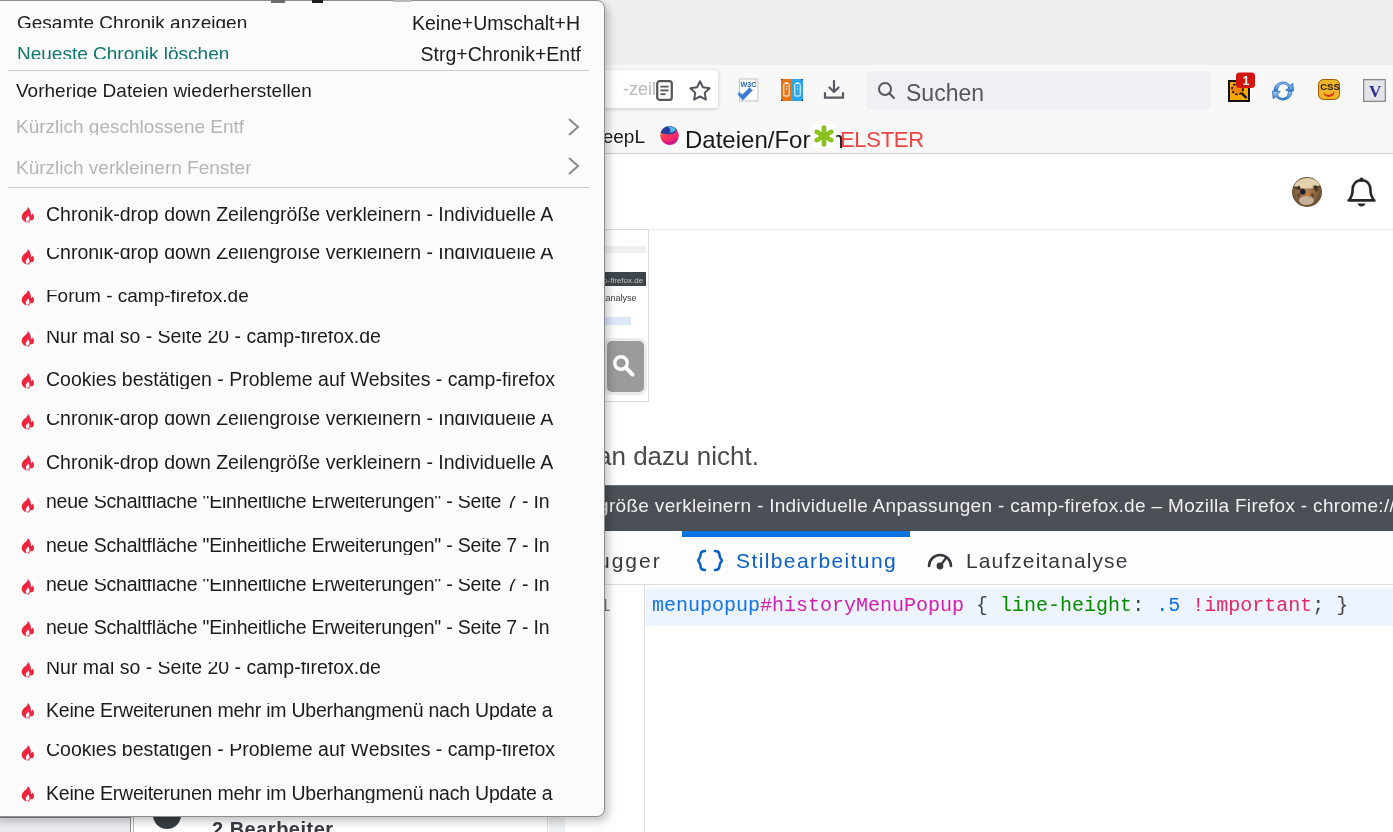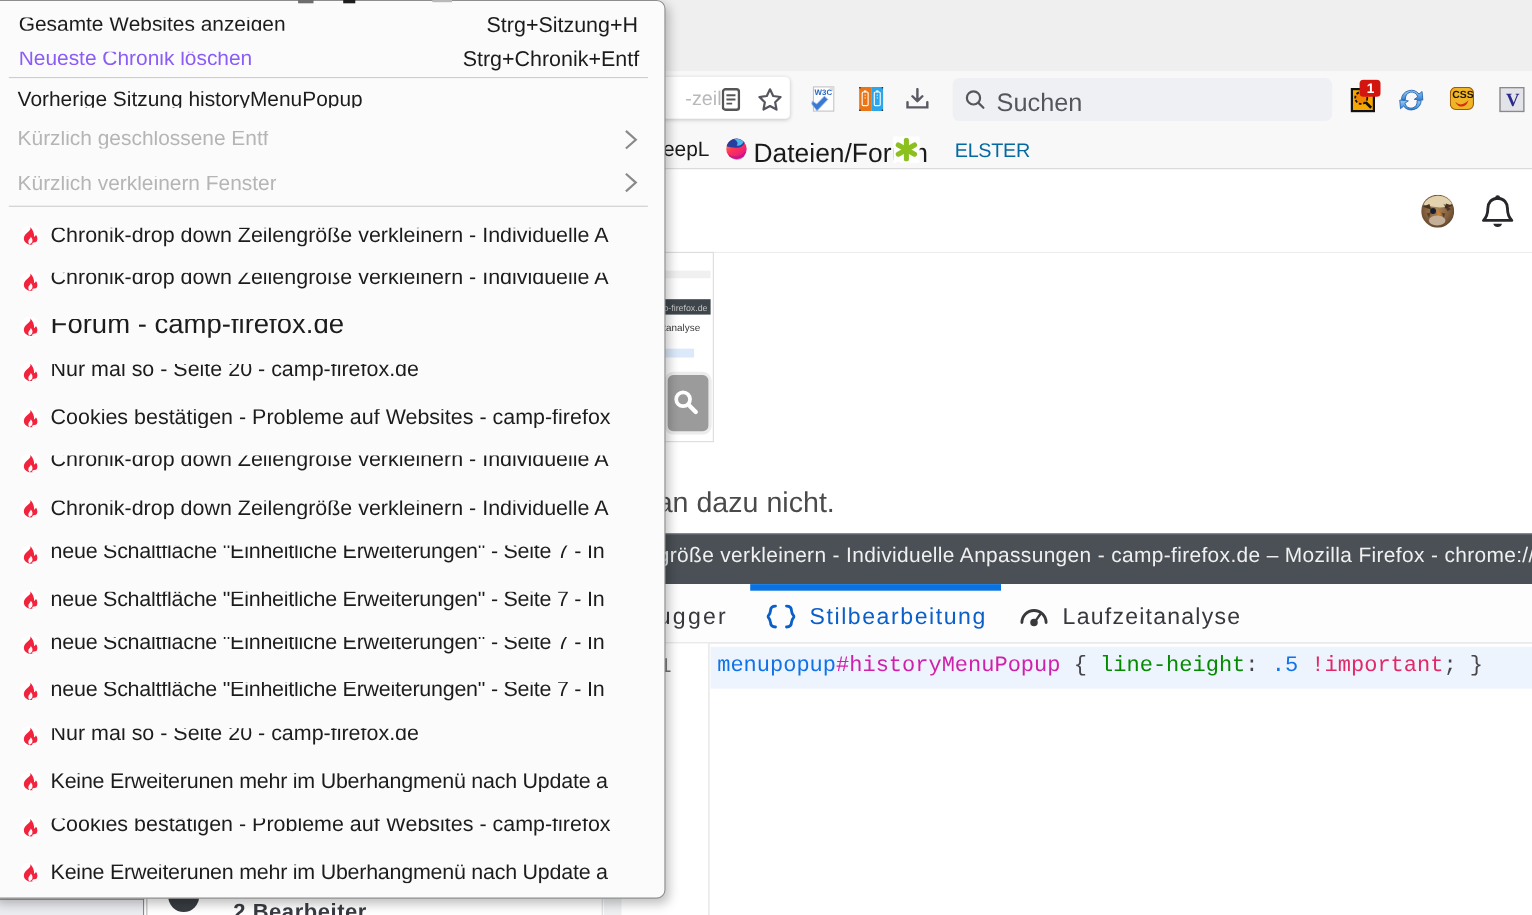--- a/index.html
+++ b/index.html
@@ -100,21 +100,21 @@
 </svg>
 <div class="abs" style="left:685px;top:126px;color:#19191c;font-size:24px">Dateien/Forum</div>
 <div class="abs" style="left:812px;top:124px;width:24px;height:24px;background:#fff"></div>
 <svg class="abs" style="left:813px;top:125px" width="22" height="22" viewBox="0 0 22 22">
 <g stroke="#8bc01e" stroke-width="4.6" stroke-linecap="round">
 <line x1="11" y1="2.5" x2="11" y2="19.5"></line>
         <line x1="3.6" y1="6.8" x2="18.4" y2="15.2"></line>
         <line x1="18.4" y1="6.8" x2="3.6" y2="15.2"></line>
 </g>
     </svg>
-<div class="abs" style="left:868px;top:127px;color:#0369a1;font-size:18px;letter-spacing:-0.3px">ELSTER</div>
+<div class="abs" style="left:840px;top:127px;color:#ef4444;font-size:22px;letter-spacing:-0.3px">ELSTER</div>
 <div class="abs" style="left:0;top:154px;width:1393px;height:75px;background:#fff"></div>
 <div class="abs" style="left:0;top:229px;width:1393px;height:1px;background:#ececec"></div>
 <svg class="abs" style="left:1292px;top:177px" width="30" height="30" viewBox="0 0 30 30">
 <defs>
         <radialGradient id="cat" cx="48%" cy="45%" r="62%">
 <stop offset="0%" stop-color="#ad8558"></stop>
           <stop offset="60%" stop-color="#84603e"></stop>
           <stop offset="100%" stop-color="#57402a"></stop>
 </radialGradient>
       </defs>
@@ -172,30 +172,30 @@
 <div class="abs" style="left:133px;top:810px;width:415px;height:22px;background:#fff;border-left:1px solid #b5b5b5;border-right:1px solid #ddd"></div>
 <div class="abs" style="left:153px;top:801px;width:28px;height:28px;border-radius:50%;background:#383d42"></div>
 <div class="abs" style="left:212px;top:818px;color:#383c42;font-size:20px;font-weight:bold;letter-spacing:.5px">2 Bearbeiter</div>
 <div class="abs" style="left:549px;top:810px;width:16px;height:22px;background:#eef0f2"></div>
 <div class="abs" style="left:0;top:817px;width:131px;height:15px;background:#ecedf1;border-top:1px solid #8a8a8a;border-right:1px solid #8a8a8a"></div>
 <div class="abs" style="left:271px;top:0;width:14px;height:3px;background:#6d6d6d;z-index:5"></div>
 <div class="abs" style="left:312px;top:0;width:11px;height:3px;background:#1d1d1d;z-index:5"></div>
 <div class="abs" style="left:393px;top:0;width:18px;height:2px;background:#b9b9b9;z-index:5"></div>
 <div class="abs" id="menu" style="left:-8px;top:0px;width:613px;height:817px;background:#fbfbfb;border:1px solid #8d8d8d;border-radius:8px;box-shadow:3px 4px 10px rgba(0,0,0,.25)"></div>
 <div class="abs" style="left:17px;top:16px;height:12px;overflow:hidden;font-size:19px;line-height:19px;color:#1c1c1c;white-space:nowrap;">
-      <span style="display:block;margin-top:-3px">Gesamte Websites anzeigen</span>
-    </div>
-<div class="abs" style="top:12.5px;right:813px;font-size:19.5px;line-height:21px;color:#1c1c1c">Strg+Sitzung+H</div>
-<div class="abs" style="left:17px;top:47px;height:12px;overflow:hidden;font-size:19px;line-height:19px;color:#8b5cf6;white-space:nowrap;">
+      <span style="display:block;margin-top:-3px">Gesamte Chronik anzeigen</span>
+    </div>
+<div class="abs" style="top:12.5px;right:813px;font-size:19.5px;line-height:21px;color:#1c1c1c">Keine+Umschalt+H</div>
+<div class="abs" style="left:17px;top:47px;height:12px;overflow:hidden;font-size:19px;line-height:19px;color:#0f766e;white-space:nowrap;">
       <span style="display:block;margin-top:-3px">Neueste Chronik löschen</span>
     </div>
 <div class="abs" style="top:43.5px;right:812px;font-size:19.5px;line-height:21px;color:#1c1c1c">Strg+Chronik+Entf</div>
 <div class="abs" style="left:8px;top:70px;width:581px;height:1px;background:#cdcdcd"></div>
 <div class="abs" style="left:16px;top:83px;height:15px;overflow:hidden;font-size:19px;line-height:19px;color:#1c1c1c;white-space:nowrap;">
-      <span style="display:block;margin-top:-2px">Vorherige Sitzung historyMenuPopup</span>
+      <span style="display:block;margin-top:-2px">Vorherige Dateien wiederherstellen</span>
     </div>
 <div class="abs" style="left:16px;top:119px;height:16px;overflow:hidden;font-size:19px;line-height:19px;color:#b5b5b5;white-space:nowrap;">
       <span style="display:block;margin-top:-2px">Kürzlich geschlossene Entf</span>
     </div>
 <svg class="abs" style="left:565px;top:117px" width="16" height="20" viewBox="0 0 16 20">
       <path d="M4 2 l9 8 -9 8" fill="none" stroke="#8a8a8a" stroke-width="2"></path>
     </svg>
 <div class="abs" style="left:16px;top:160px;height:15px;overflow:hidden;font-size:19px;line-height:19px;color:#b5b5b5;white-space:nowrap;">
       <span style="display:block;margin-top:-2px">Kürzlich verkleinern Fenster</span>
     </div>
@@ -220,21 +220,21 @@
 </svg>
 <div class="abs" style="left:46px;top:248.2px;height:17px;overflow:hidden;font-size:19.5px;line-height:19.5px;color:#1c1c1c;white-space:nowrap;width:545px;">
       <span style="display:block;margin-top:-5px">Chronik-drop down Zeilengröße verkleinern - Individuelle A</span>
     </div>
 <svg class="abs" style="left:18px;top:288px" width="19" height="19" viewBox="0 0 19 19">
 <circle cx="9.5" cy="9.5" r="9.5" fill="#fff"></circle>
 <path fill="#f2233c" transform="translate(9.5 0) scale(1.12 1) translate(-9.5 0)" d="M9.3 1.4 C 10.2 3.1 9.4 4.3 7.9 5.7 C 6.0 7.4 4.3 9.2 4.3 11.8 C 4.3 14.9 6.9 17.4 10 17.4 C 13 17.4 15.3 15.1 15.3 12.1 C 15.3 10.7 14.8 9.4 14.1 8.4 C 13.9 9.2 13.3 9.9 12.6 10.3 C 12.9 7.3 11.6 3.5 9.3 1.4 Z"></path>
 <path fill="#fbfbfb" transform="translate(9.5 0) scale(1.12 1) translate(-9.5 0)" d="M9.9 10.2 C 10.9 11.5 11.4 12.7 11.3 13.9 C 11.2 15.4 10.2 16.7 8.7 17.1 C 7.7 15.6 7.7 13.8 8.7 12.6 C 9.2 12.0 9.8 11.2 9.9 10.2 Z"></path>
 <path fill="#fbfbfb" transform="translate(9.5 0) scale(1.12 1) translate(-9.5 0)" d="M10.8 17.4 C 12.5 17.6 14.4 16.5 15.1 14.8 L 11.5 15.6 Z"></path>
 </svg>
-<div class="abs" style="left:46px;top:289.5px;height:17px;overflow:hidden;font-size:25px;line-height:19.5px;color:#1c1c1c;white-space:nowrap;width:545px;">
+<div class="abs" style="left:46px;top:289.5px;height:17px;overflow:hidden;font-size:19px;line-height:19.5px;color:#1c1c1c;white-space:nowrap;width:545px;">
       <span style="display:block;margin-top:-4px">Forum - camp-firefox.de</span>
     </div>
 <svg class="abs" style="left:18px;top:329.4px" width="19" height="19" viewBox="0 0 19 19">
 <circle cx="9.5" cy="9.5" r="9.5" fill="#fff"></circle>
 <path fill="#f2233c" transform="translate(9.5 0) scale(1.12 1) translate(-9.5 0)" d="M9.3 1.4 C 10.2 3.1 9.4 4.3 7.9 5.7 C 6.0 7.4 4.3 9.2 4.3 11.8 C 4.3 14.9 6.9 17.4 10 17.4 C 13 17.4 15.3 15.1 15.3 12.1 C 15.3 10.7 14.8 9.4 14.1 8.4 C 13.9 9.2 13.3 9.9 12.6 10.3 C 12.9 7.3 11.6 3.5 9.3 1.4 Z"></path>
 <path fill="#fbfbfb" transform="translate(9.5 0) scale(1.12 1) translate(-9.5 0)" d="M9.9 10.2 C 10.9 11.5 11.4 12.7 11.3 13.9 C 11.2 15.4 10.2 16.7 8.7 17.1 C 7.7 15.6 7.7 13.8 8.7 12.6 C 9.2 12.0 9.8 11.2 9.9 10.2 Z"></path>
 <path fill="#fbfbfb" transform="translate(9.5 0) scale(1.12 1) translate(-9.5 0)" d="M10.8 17.4 C 12.5 17.6 14.4 16.5 15.1 14.8 L 11.5 15.6 Z"></path>
 </svg>
 <div class="abs" style="left:46px;top:330.9px;height:17px;overflow:hidden;font-size:19.5px;line-height:19.5px;color:#1c1c1c;white-space:nowrap;width:545px;">
       <span style="display:block;margin-top:-4px">Nur mal so - Seite 20 - camp-firefox.de</span>

